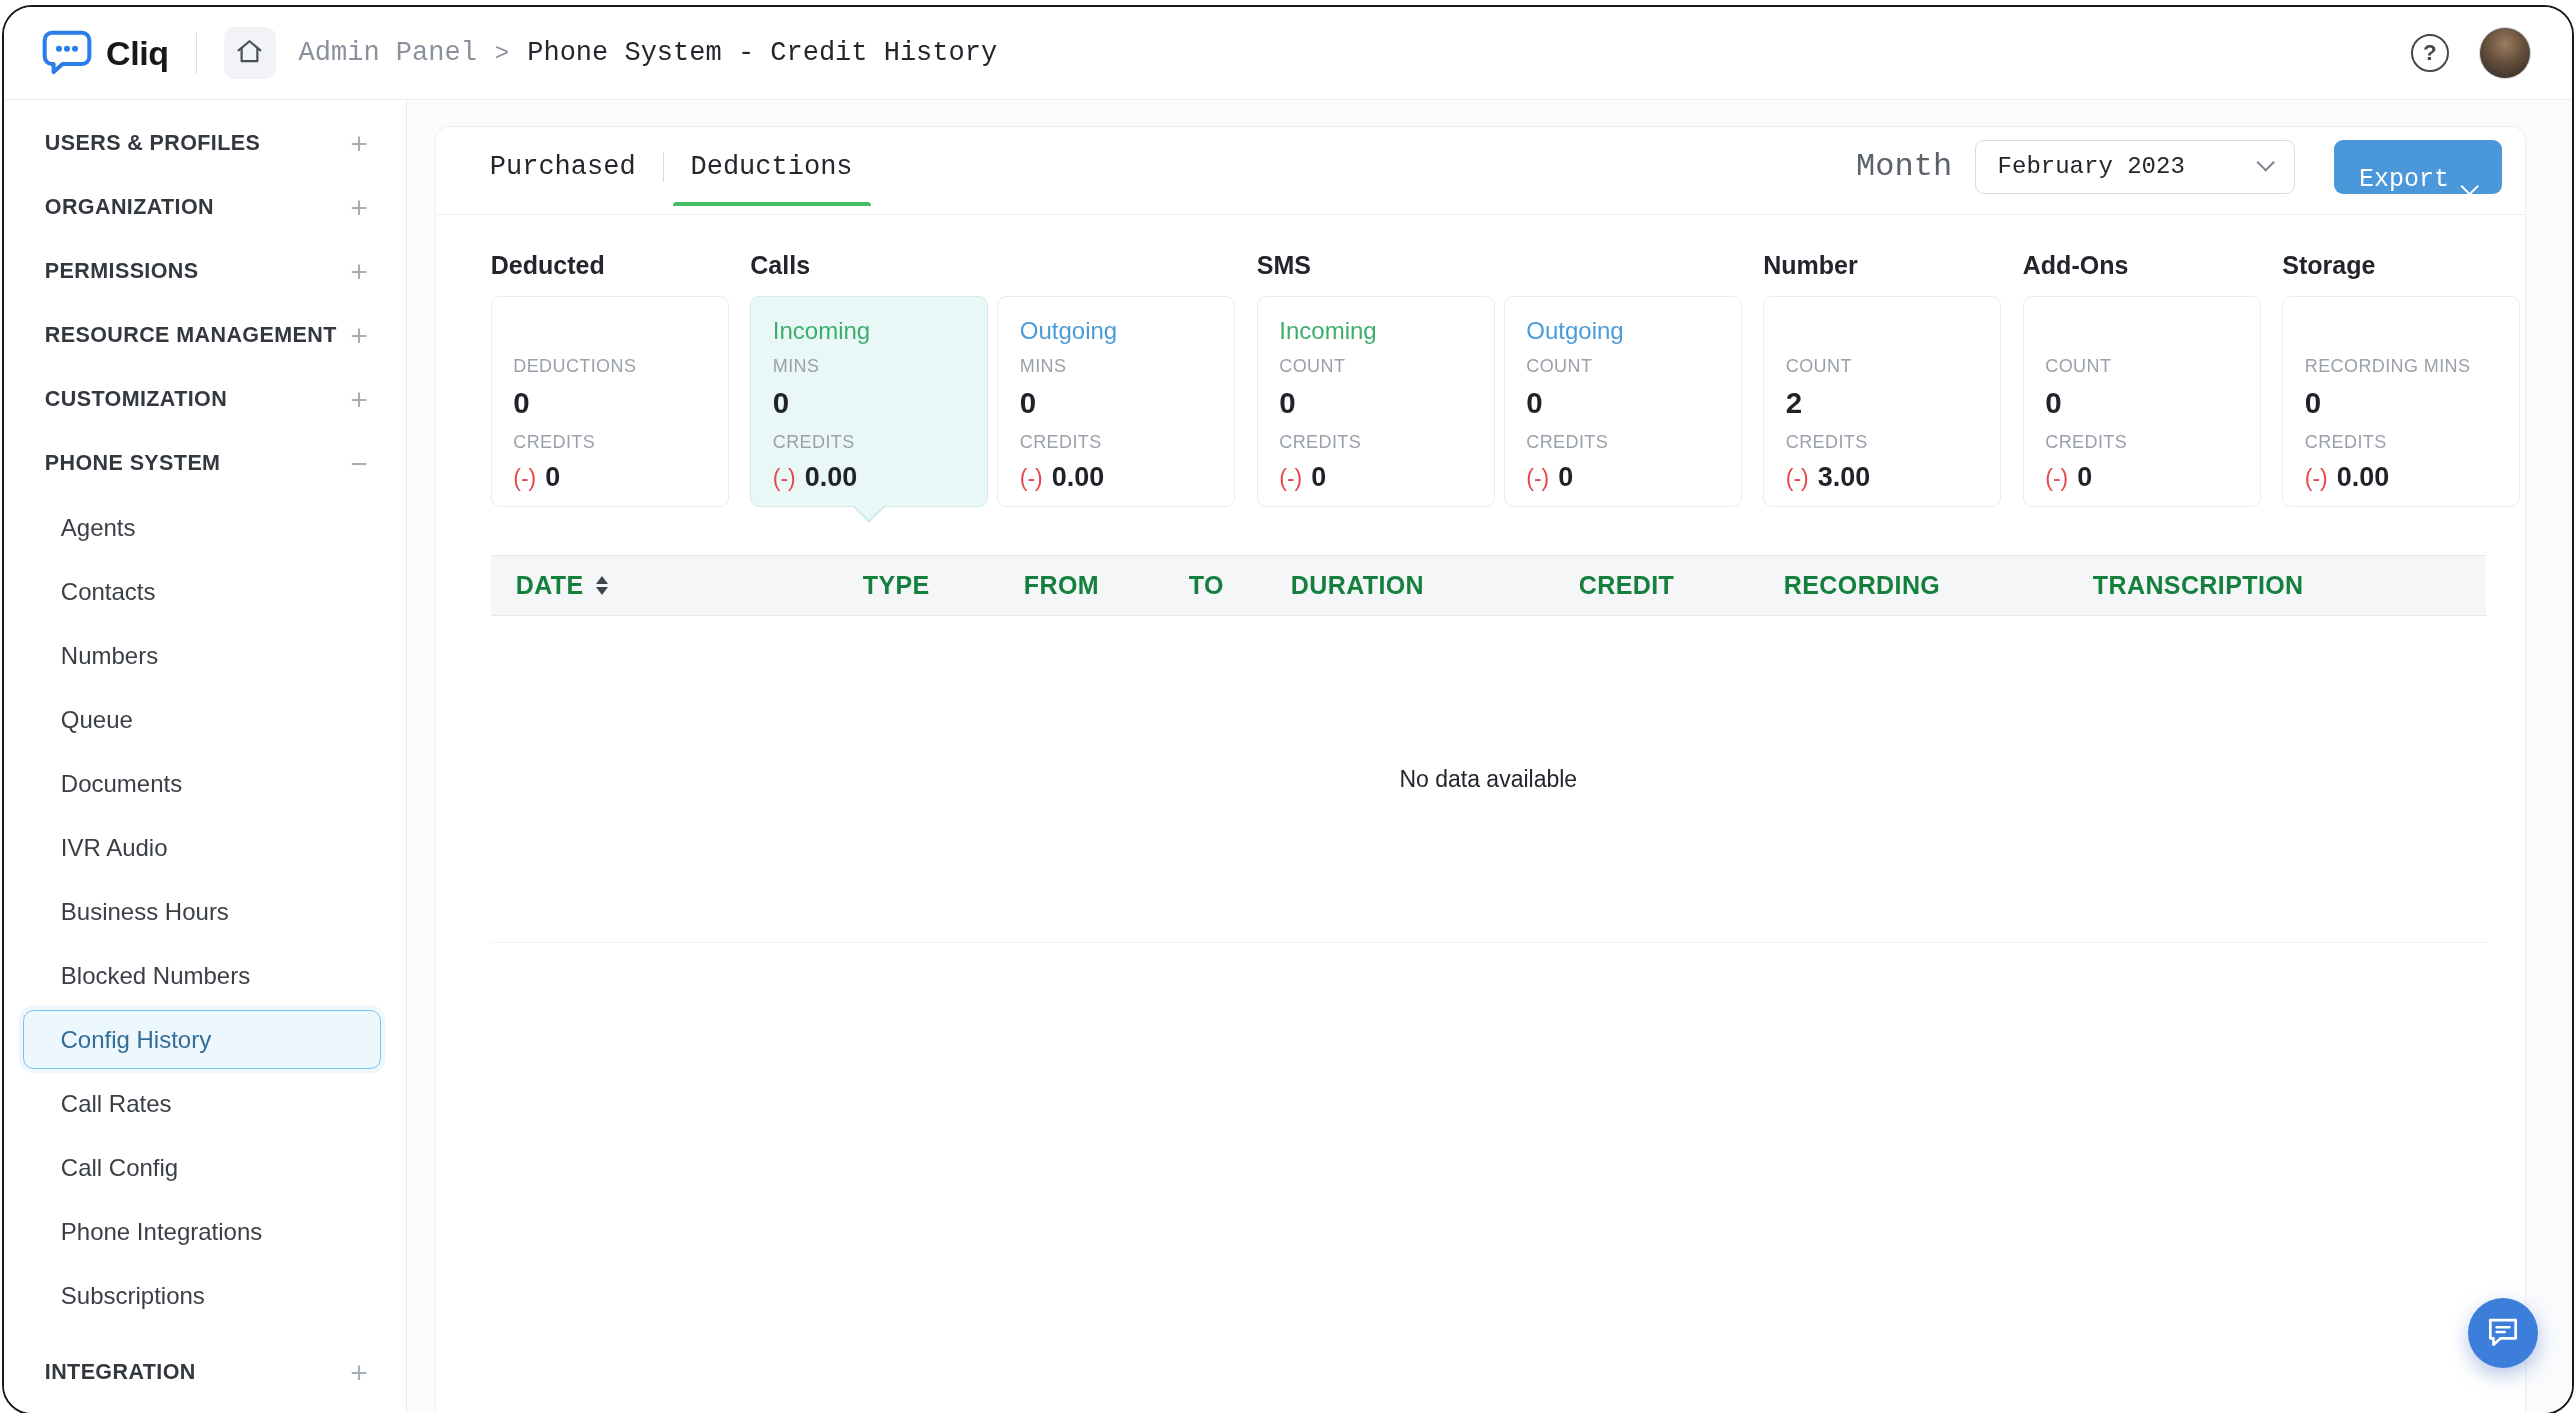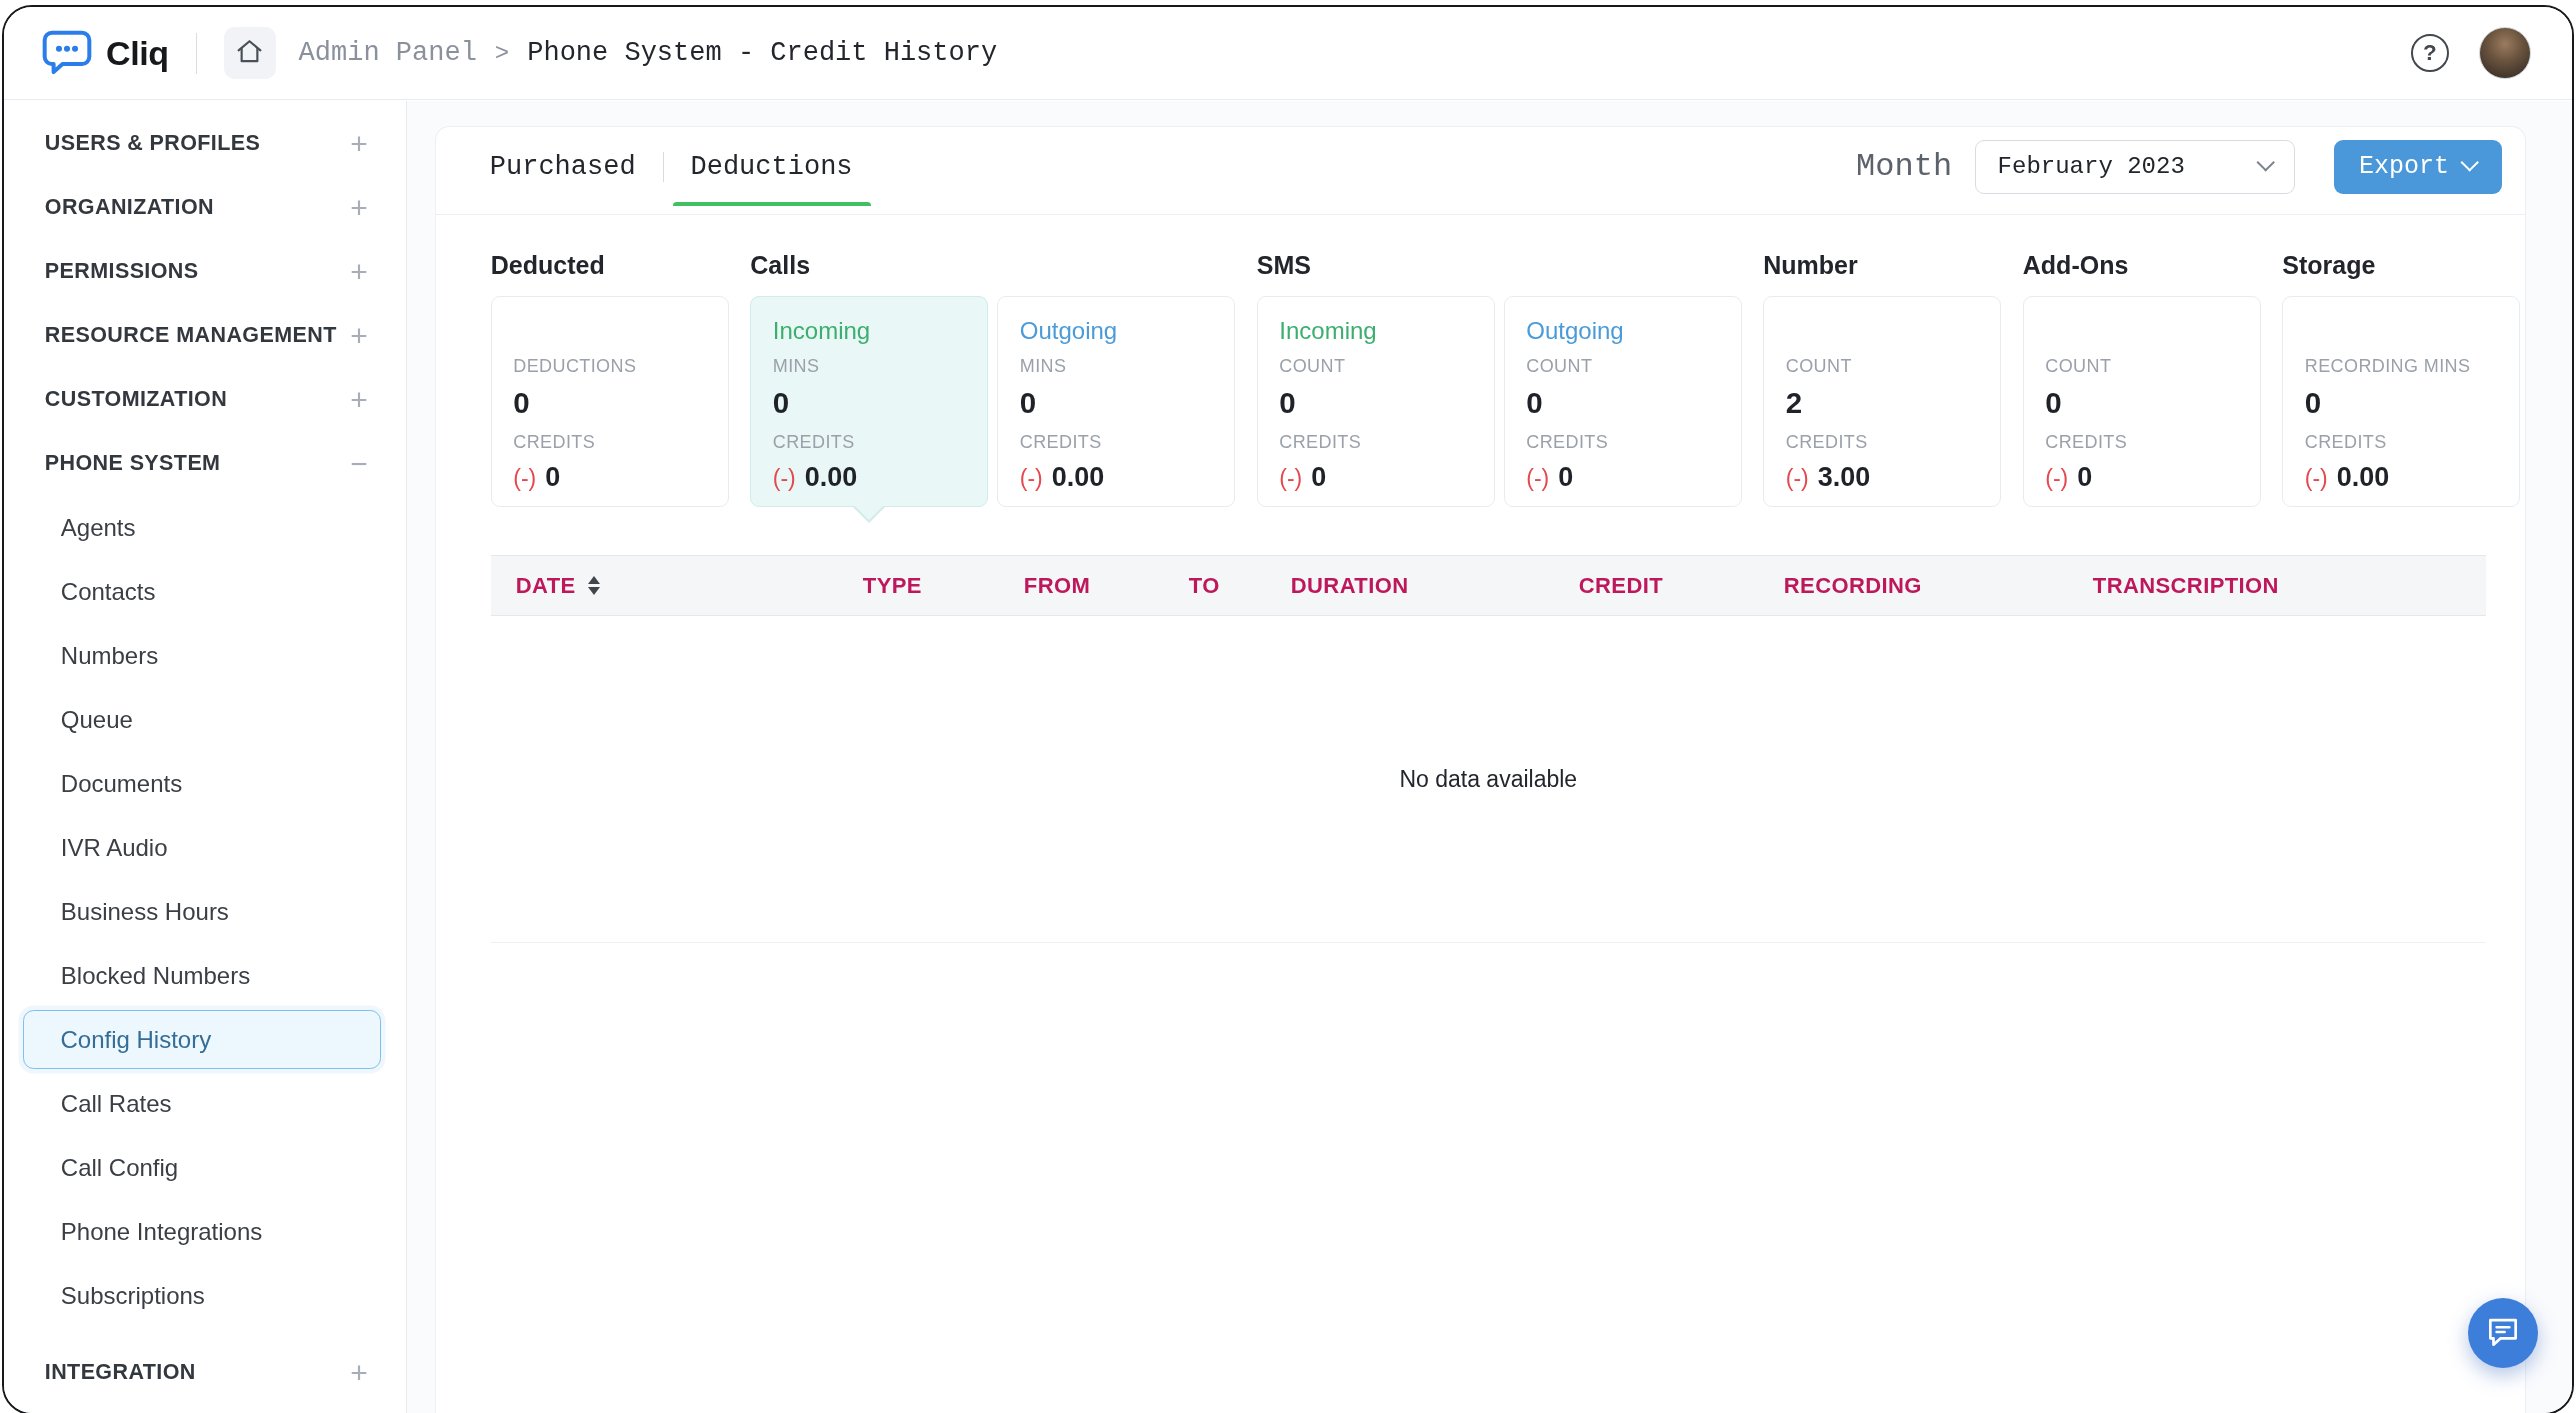--- a/index.html
+++ b/index.html
@@ -36,21 +36,21 @@
   .card-header { height:88px; border-bottom:0.9px solid #eceef2; display:flex; align-items:center; padding:0 23px 8px 36px;font-family:Liberation Mono, monospace; }
   .tabs { display:flex; align-items:center; height:100%; }
   .tab { position:relative; height:100%; display:flex; align-items:center; padding:0 18px; font-size:27px; color:#23262c; cursor:pointer; }
   .tab.active { font-weight:500; }
   .tab.active::after { content:""; position:absolute; left:0; right:0; bottom:0; height:4.5px; border-radius:3.6px 3.6px 0 0; background:#42bf63; }
   .tab-divider { width:0.9px; height:30px; background:#d7dade; margin:0 9px; }
   .header-right { margin-left:auto; display:flex; align-items:center; }
   .month-label { font-size:32px; color:#5c626b; margin-right:23px; }
   .month-select { width:320px; height:54px; border:0.9px solid #d8dce2; border-radius:9px; background:#fff; display:flex; align-items:center; justify-content:space-between; padding:0 21.5px; font-size:24px; color:#22252b; cursor:pointer; }
   .chevron { width:13.4px; height:13.4px; border-right:2.7px solid #7c838c; border-bottom:2.7px solid #7c838c; transform:rotate(45deg); margin-top:-7.2px; }
-  .export-btn { height:54px; margin-left:39px; padding:0 25px; background:#4a97da; border:none; border-radius:9px; color:#fff; font-size:25px; font-weight:500; font-family:inherit; display:flex; align-items:center; gap:14.3px; cursor:pointer; }
+  .export-btn { height:54px; margin-left:39px; padding:0 25px; background:#4a97da; border:none; border-radius:9px; color:#fff; font-size:25px; font-weight:500; font-family:inherit; display:flex; align-items:flex-end; gap:14.3px; cursor:pointer; }
   .export-btn .chevron { border-color:#fff; }
 
   .summary-title { margin:36px 54px 0; font-size:27px; font-weight:700; color:#22252b; }
 
   .groups { display:flex; margin:36px 0 0 55px; gap:21.5px; }
   .group-label { font-size:25px; font-weight:600; color:#22252b; margin-bottom:16px; }
   .cards { display:flex; gap:9px; }
   .stat-card { position:relative; width:238px; height:211px; border:0.9px solid #e9ecef; border-radius:9px; background:#fff; padding:19.7px 21.5px 0; }
   .stat-card.highlight { background:#e9f7f6; border-color:#d2ece9; }
   .stat-card.highlight::before { content:""; position:absolute; left:50%; bottom:-17px; transform:translateX(-50%); width:0; height:0; border-left:16px solid transparent; border-right:16px solid transparent; border-top:16px solid #d2ece9; }
@@ -60,21 +60,21 @@
   .stat-top.blue { color:#4a9bd9; }
   .metric-label { font-size:18px; color:#9aa1aa; letter-spacing:0.4px; margin-bottom:9px; white-space:nowrap; }
   .metric-value { font-size:29.5px; font-weight:700; color:#1f2228; margin-bottom:12.5px; }
   .credits-label { font-size:18px; color:#9aa1aa; letter-spacing:0.4px; margin-bottom:9px; }
   .credits-line { display:flex; align-items:baseline; gap:9px; }
   .credits-sign { color:#e5484d; font-size:23px; }
   .credits-value { font-size:27px; font-weight:700; color:#1f2228; }
 
   
   .table { margin:48px 39px 0 55px; }
-  .table-head { display:grid; grid-template-columns:347px 161px 165px 102px 288px 205px 309px 1fr; align-items:center; height:61px; background:#f5f6f8; border-top:0.9px solid #e4e7eb; border-bottom:0.9px solid #e4e7eb; padding-left:25px; font-size:22px; font-weight:700; color:#be185d; letter-spacing:0.4px; }
+  .table-head { display:grid; grid-template-columns:347px 161px 165px 102px 288px 205px 309px 1fr; align-items:center; height:61px; background:#f5f6f8; border-top:0.9px solid #e4e7eb; border-bottom:0.9px solid #e4e7eb; padding-left:25px; font-size:25px; font-weight:700; color:#15803d; letter-spacing:0.4px; }
   .th { display:flex; align-items:center; gap:12.5px; }
   .sort-icon { display:flex; flex-direction:column; gap:3.6px; cursor:pointer; }
   .sort-up { width:0; height:0; border-left:6.3px solid transparent; border-right:6.3px solid transparent; border-bottom:8px solid #41464d; }
   .sort-down { width:0; height:0; border-left:6.3px solid transparent; border-right:6.3px solid transparent; border-top:8px solid #41464d; }
   .table-body { height:327px; border-bottom:0.9px solid #eef0f3; display:flex; align-items:center; justify-content:center; font-size:23px; color:#23262c; }
 
   
   .chat-fab { position:absolute; right:34px; bottom:45px; width:70px; height:70px; border-radius:50%; background:#3d7edb; display:flex; align-items:center; justify-content:center; box-shadow:0 7.2px 19.7px rgba(40,90,180,.35); cursor:pointer; }
 </style>
 </head>

